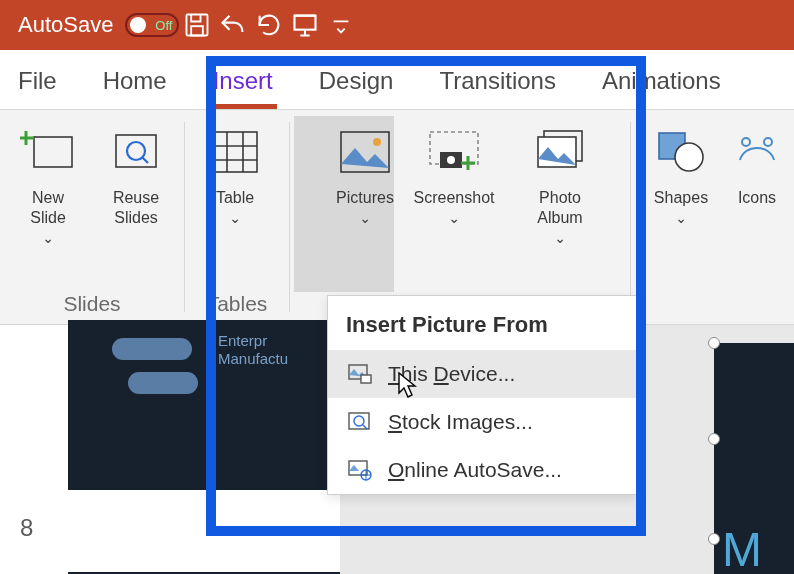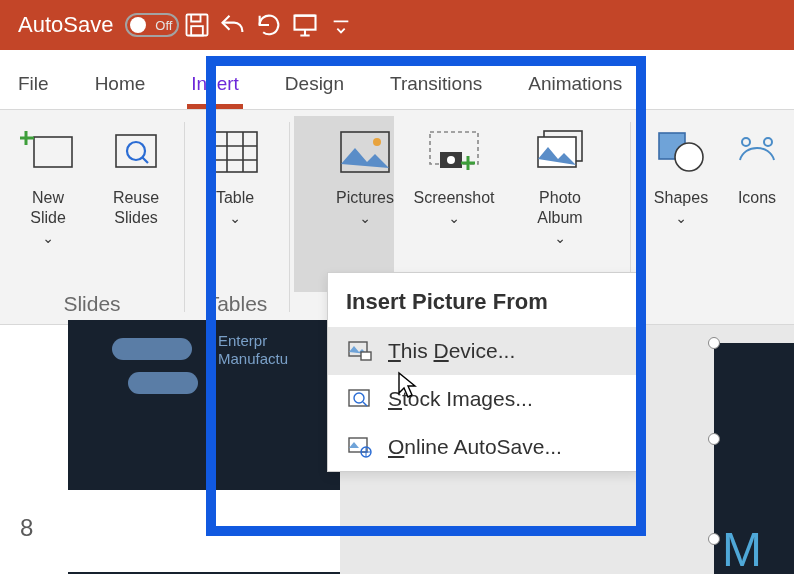--- a/index.html
+++ b/index.html
@@ -1,28 +1,28 @@
 <!DOCTYPE html>
 <html><head>
 <meta charset="utf-8">
 <style>
   * { box-sizing: border-box; margin: 0; padding: 0; font-family: "Segoe UI", Arial, sans-serif; }
   body { width: 794px; height: 574px; overflow: hidden; background: #fff; position: relative; }
 
   
   .titlebar { background: #c34528; height: 50px; display: flex; align-items: center; padding: 0 18px; gap: 0; color: #fff; }
   .autosave { font-size: 22px; color: #fff; display: flex; align-items: center; gap: 12px; }
-  .toggle { width: 54px; height: 24px; border: 2px solid #a3a3a3; border-radius: 14px; position: relative; font-size: 13px; display: flex; align-items: center; justify-content: flex-end; padding-right: 5px; color: #e5e5e5; }
+  .toggle { width: 54px; height: 24px; border: 2px solid #7f1d1d; border-radius: 14px; position: relative; font-size: 13px; display: flex; align-items: center; justify-content: flex-end; padding-right: 5px; color: #86efac; }
   .toggle-knob { width: 16px; height: 16px; background: #fff; border-radius: 50%; position: absolute; left: 3px; top: 2px; }
   .qat-icon { width: 36px; height: 36px; display: flex; align-items: center; justify-content: center; }
   .qat-icon svg { stroke: #fff; fill: none; }
 
   
   .tabs { height: 60px; background: #fff; display: flex; align-items: flex-end; padding: 0 14px; gap: 38px; border-bottom: 1px solid #d8d8d8; }
-  .tab { font-size: 19px; color: #4a4a4a; padding: 10px 4px 14px 4px; cursor: pointer; }
+  .tab { font-size: 24px; color: #4a4a4a; padding: 10px 4px 14px 4px; cursor: pointer; }
   .tab.active { color: #6d28d9; position: relative; }
   .tab.active::after { content: ""; position: absolute; left: 0; right: 0; bottom: 0; height: 5px; background: #c34528; }
 
   
   .ribbon { background: #f3f3f3; height: 215px; display: flex; align-items: stretch; border-bottom: 1px solid #d8d8d8; position: relative; }
   .group { display: flex; flex-direction: column; padding: 6px 4px 4px 4px; position: relative; }
   .group-btns { display: flex; flex: 1; }
   .group-label { font-size: 21px; color: #6a6a6a; text-align: center; padding-bottom: 4px; }
   .sep { width: 1px; background: #d8d8d8; margin: 12px 0; }
 
@@ -41,21 +41,21 @@
   .thumb .b1 { left: 44px; top: 18px; width: 80px; }
   .thumb .b2 { left: 60px; top: 52px; width: 70px; }
   .thumb .txt { position: absolute; left: 150px; top: 12px; color: #7aa0c8; font-size: 15px; line-height: 1.2; }
   .slidenum { font-size: 24px; color: #5a5a5a; margin-top: 24px; margin-left: 6px; }
   .thumb2 { margin-top: 30px; margin-left: 54px; width: 300px; height: 60px; background: #17212e; }
 
   .canvas-area { flex: 1; background: #e8e8e8; position: relative; }
   .sel-handle { position: absolute; width: 12px; height: 12px; background: #fff; border: 1px solid #888; border-radius: 50%; }
 
   
-  .dropdown { position: absolute; left: 327px; top: 272px; width: 312px; background: #fff; border: 1px solid #cfcfcf; box-shadow: 0 4px 10px rgba(0,0,0,0.1); z-index: 10; }
+  .dropdown { position: absolute; left: 327px; top: 295px; width: 312px; background: #fff; border: 1px solid #cfcfcf; box-shadow: 0 4px 10px rgba(0,0,0,0.1); z-index: 10; }
   .dropdown .hdr { font-size: 22px; font-weight: 600; color: #323232; padding: 16px 18px 12px 18px; }
   .dropdown .item { display: flex; align-items: center; gap: 14px; padding: 12px 18px; font-size: 21px; color: #323232; cursor: pointer; }
   .dropdown .item.hover { background: #e8e8e8; }
   .dropdown .item .ic { width: 28px; height: 24px; display: flex; align-items: center; justify-content: center; }
   .dropdown .item .u { text-decoration: underline; }
 
   
   .highlight-box { position: absolute; left: 206px; top: 56px; width: 440px; height: 480px; border: 10px solid #1159e0; pointer-events: none; z-index: 20; }
 
   

